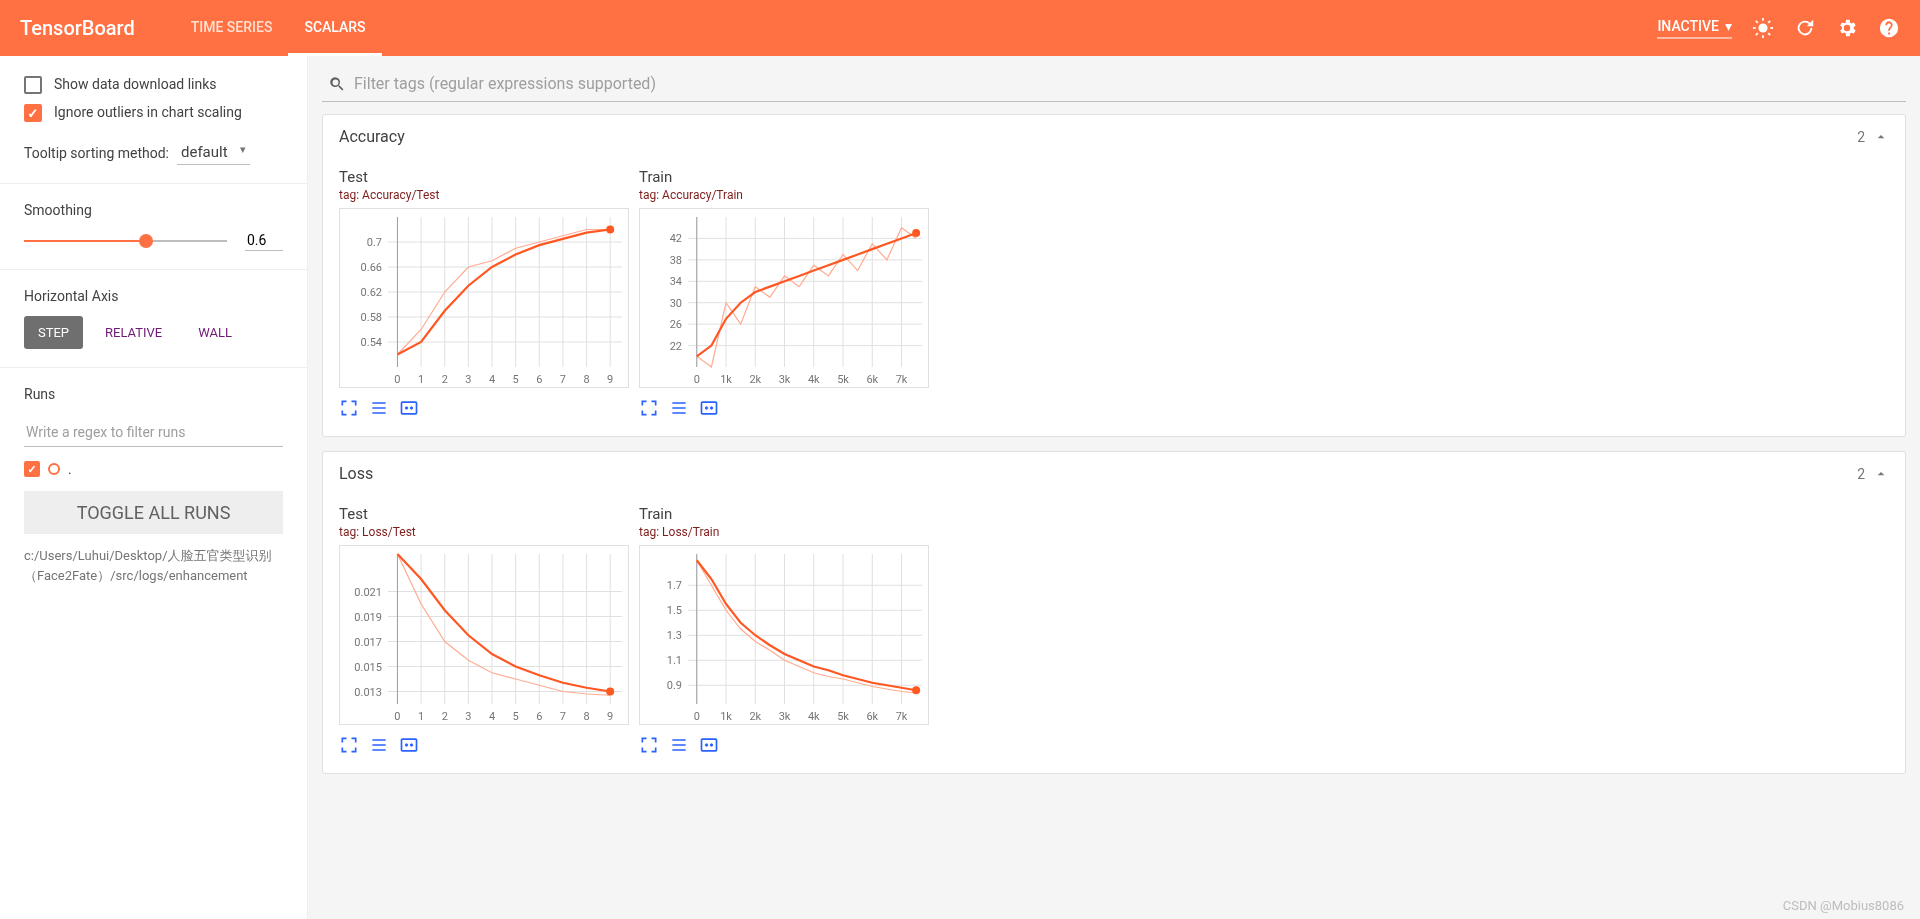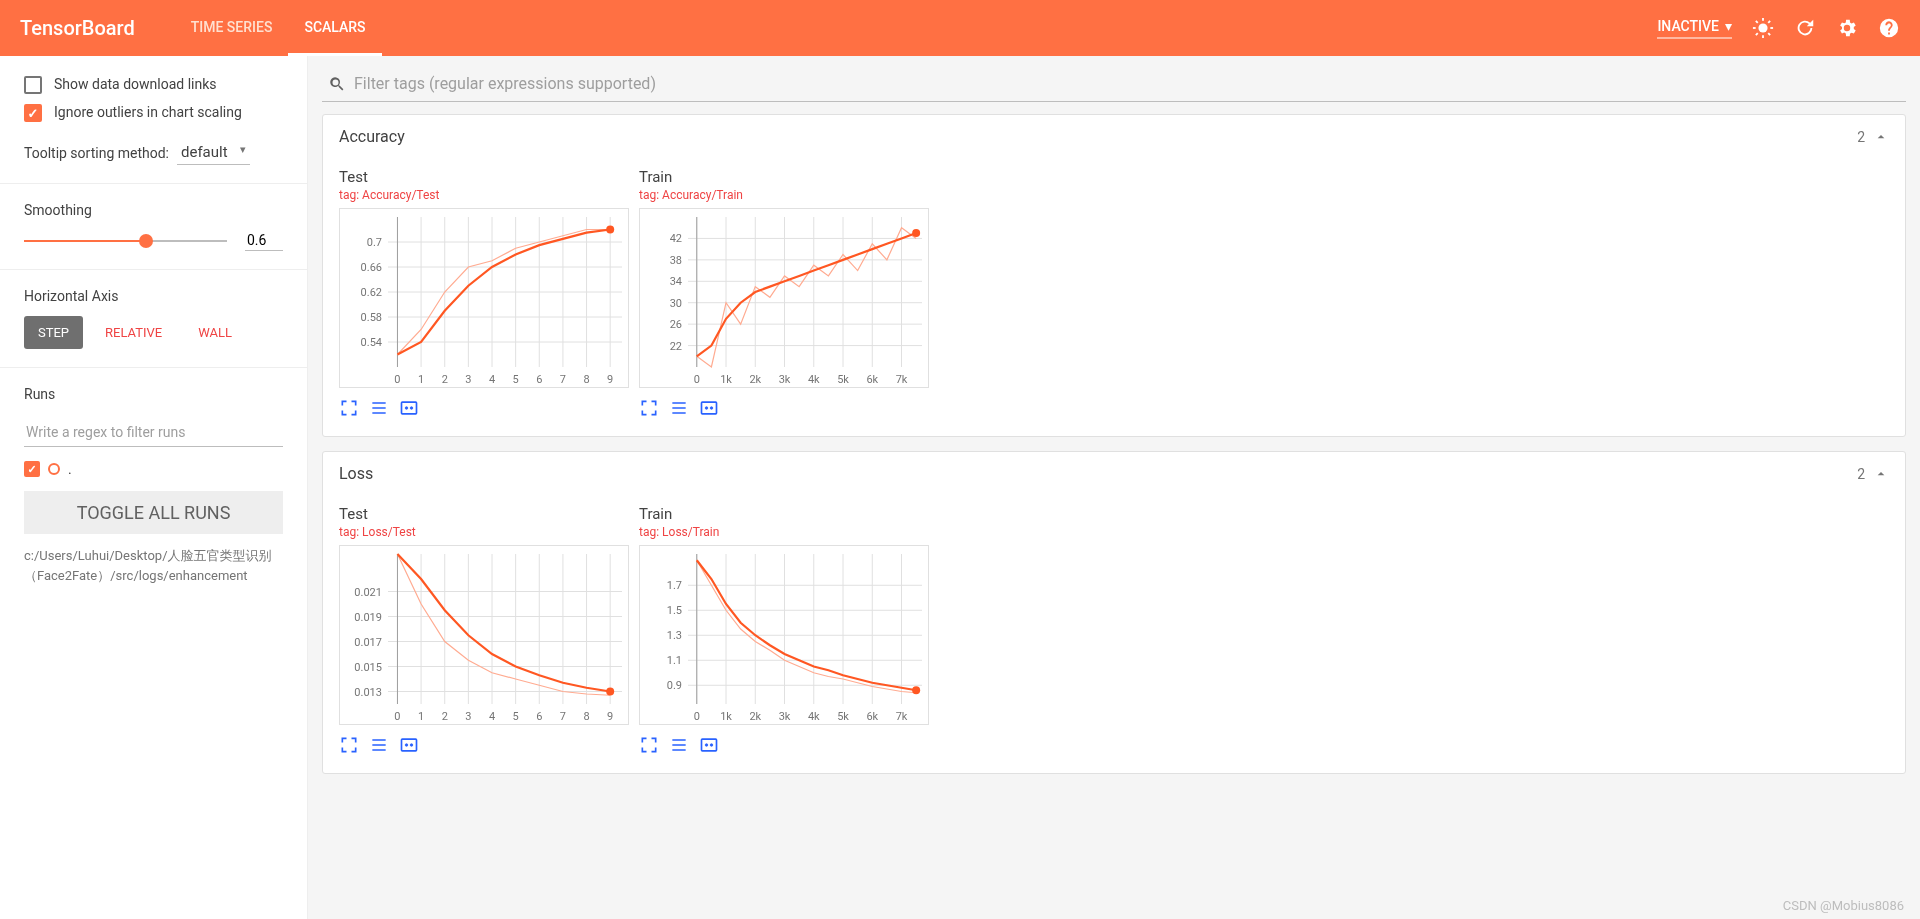--- a/index.html
+++ b/index.html
@@ -24,21 +24,21 @@
 .select-wrap::after{content:"▾";position:absolute;right:4px;top:3px;color:#757575;font-size:11px}
 .section-hr{border:none;border-top:1px solid #eee;margin:18px -24px}
 .side-label{color:#424242;margin-bottom:12px}
 .slider-row{display:flex;align-items:center;gap:18px}
 .slider{flex:1;position:relative;height:16px}
 .slider-track{position:absolute;top:7px;left:0;right:0;height:2px;background:#bdbdbd}
 .slider-fill{position:absolute;top:7px;left:0;height:2px;background:#ff7043}
 .slider-thumb{position:absolute;top:1px;width:14px;height:14px;border-radius:50%;background:#ff7043;margin-left:-7px}
 .slider-val{border:none;border-bottom:1px solid #bdbdbd;width:38px;padding:2px;font-size:14px}
 .axis-btns{display:flex;gap:8px;margin-top:12px}
-.axis-btn{padding:9px 14px;font-size:13px;color:#ef4444;background:transparent;border:none;cursor:pointer;border-radius:3px}
+.axis-btn{padding:9px 14px;font-size:13px;color:#701a75;background:transparent;border:none;cursor:pointer;border-radius:3px}
 .axis-btn.active{background:#6f6f6f;color:#fff}
 .runs-input{width:100%;border:none;border-bottom:1px solid #bdbdbd;padding:6px 2px;font-size:14px;margin-top:4px}
 .runs-input::placeholder{color:#9e9e9e}
 .run-row{display:flex;align-items:center;gap:8px;margin-top:14px}
 .runcb{width:16px;height:16px;background:#ff7043;border-radius:2px;display:flex;align-items:center;justify-content:center}
 .runcb::after{content:"✓";color:#fff;font-size:11px;font-weight:bold}
 .rundot{width:12px;height:12px;border:2px solid #ff7043;border-radius:50%}
 .toggle-runs{width:100%;background:#eeeeee;border:none;padding:11px;font-size:18px;color:#616161;margin-top:14px;cursor:pointer}
 .logdir{font-size:13px;color:#757575;margin-top:12px;line-height:1.5}
 .content{flex:1;background:#f5f5f5;padding:10px 14px;overflow-y:auto}
@@ -47,21 +47,21 @@
 .filter-input{flex:1;border:none;background:transparent;font-size:16px;padding:4px 0}
 .filter-input::placeholder{color:#9e9e9e}
 .category{background:#fff;border:1px solid #e0e0e0;border-radius:3px;margin-bottom:14px}
 .cat-header{display:flex;align-items:center;padding:12px 16px;cursor:pointer}
 .cat-title{font-size:16px;color:#424242}
 .cat-count{margin-left:auto;color:#757575;font-size:14px;margin-right:8px}
 .cat-chev{width:16px;height:16px;fill:#757575}
 .cat-body{display:flex;padding:10px 16px 18px;flex-wrap:wrap}
 .chart-card{width:300px}
 .chart-title{font-size:15px;color:#424242;margin-bottom:2px}
-.chart-tag{font-size:12px;color:#ef4444;margin-bottom:6px}
+.chart-tag{font-size:12px;color:#7f1d1d;margin-bottom:6px}
 .chart-box{border:1px solid #e0e0e0;width:290px;height:180px;position:relative;background:#fff}
 .chart-actions{display:flex;gap:10px;margin-top:10px}
 .chart-actions svg{width:20px;height:20px;fill:#2962ff;stroke:#2962ff;cursor:pointer}
 .watermark{position:fixed;bottom:6px;right:16px;color:#bdbdbd;font-size:13px}
 </style>
 </head>
 <body>
 
 <div class="header">
   <div class="logo">TensorBoard</div>

